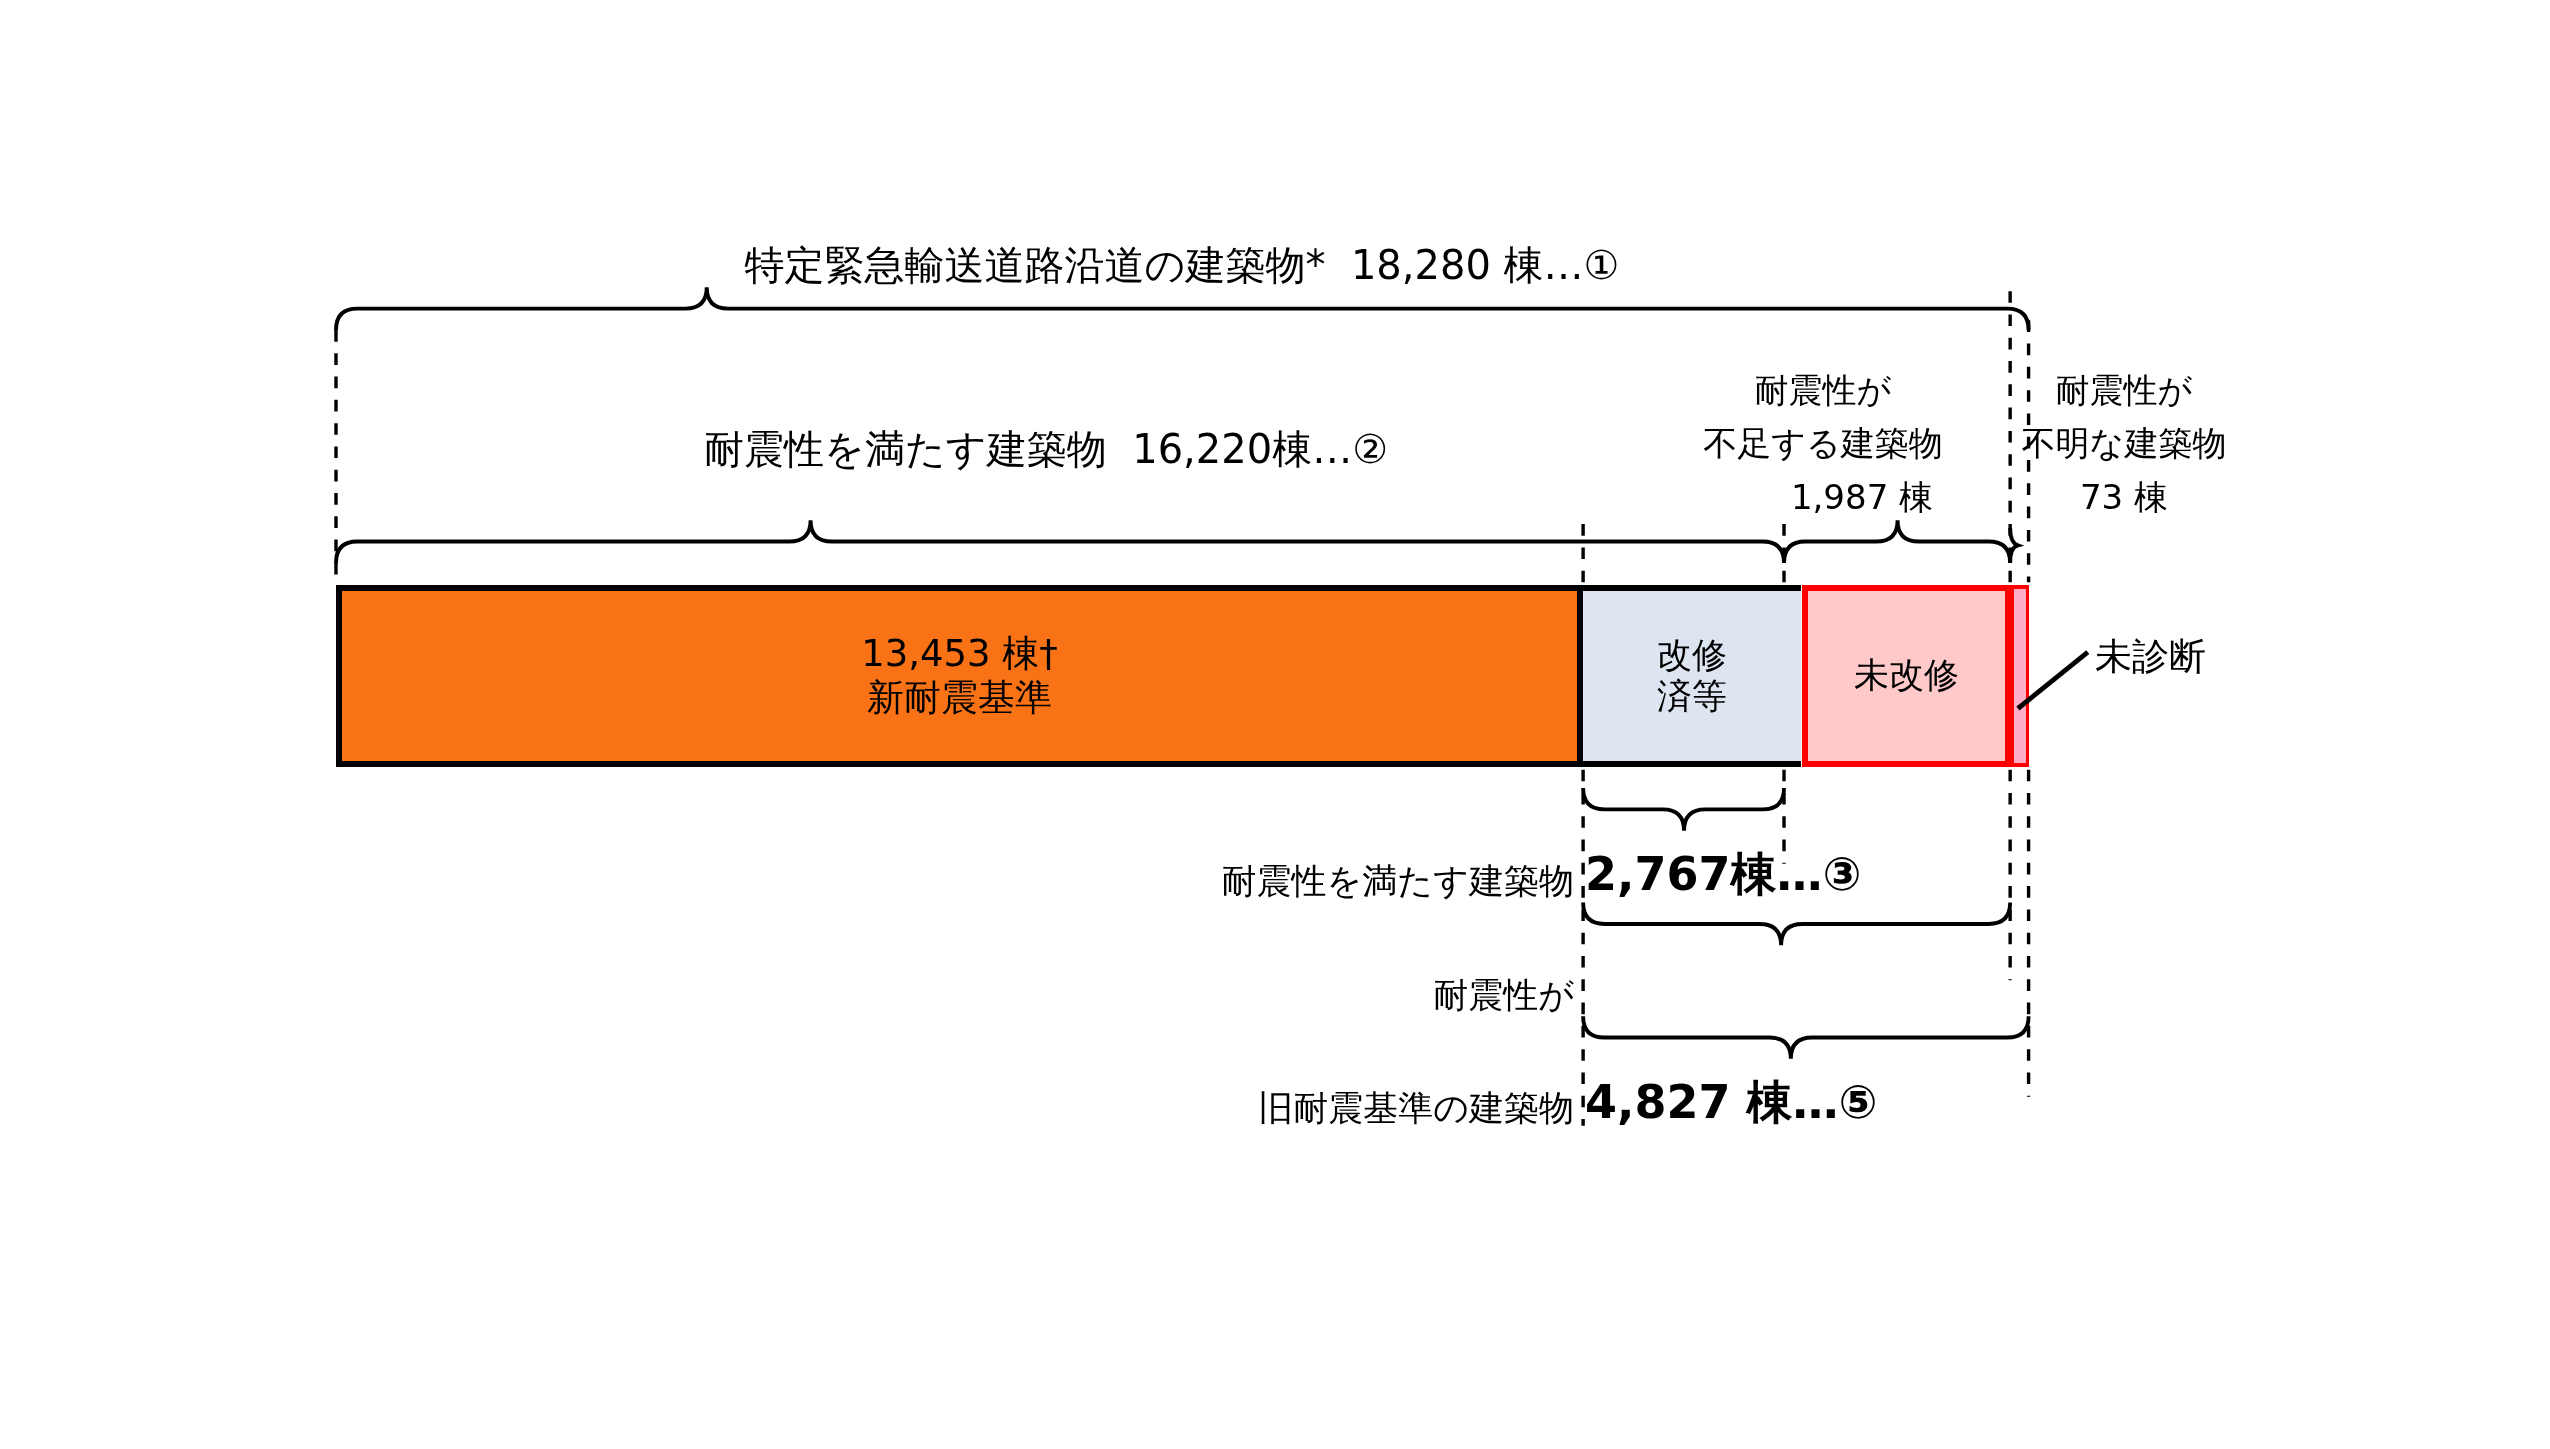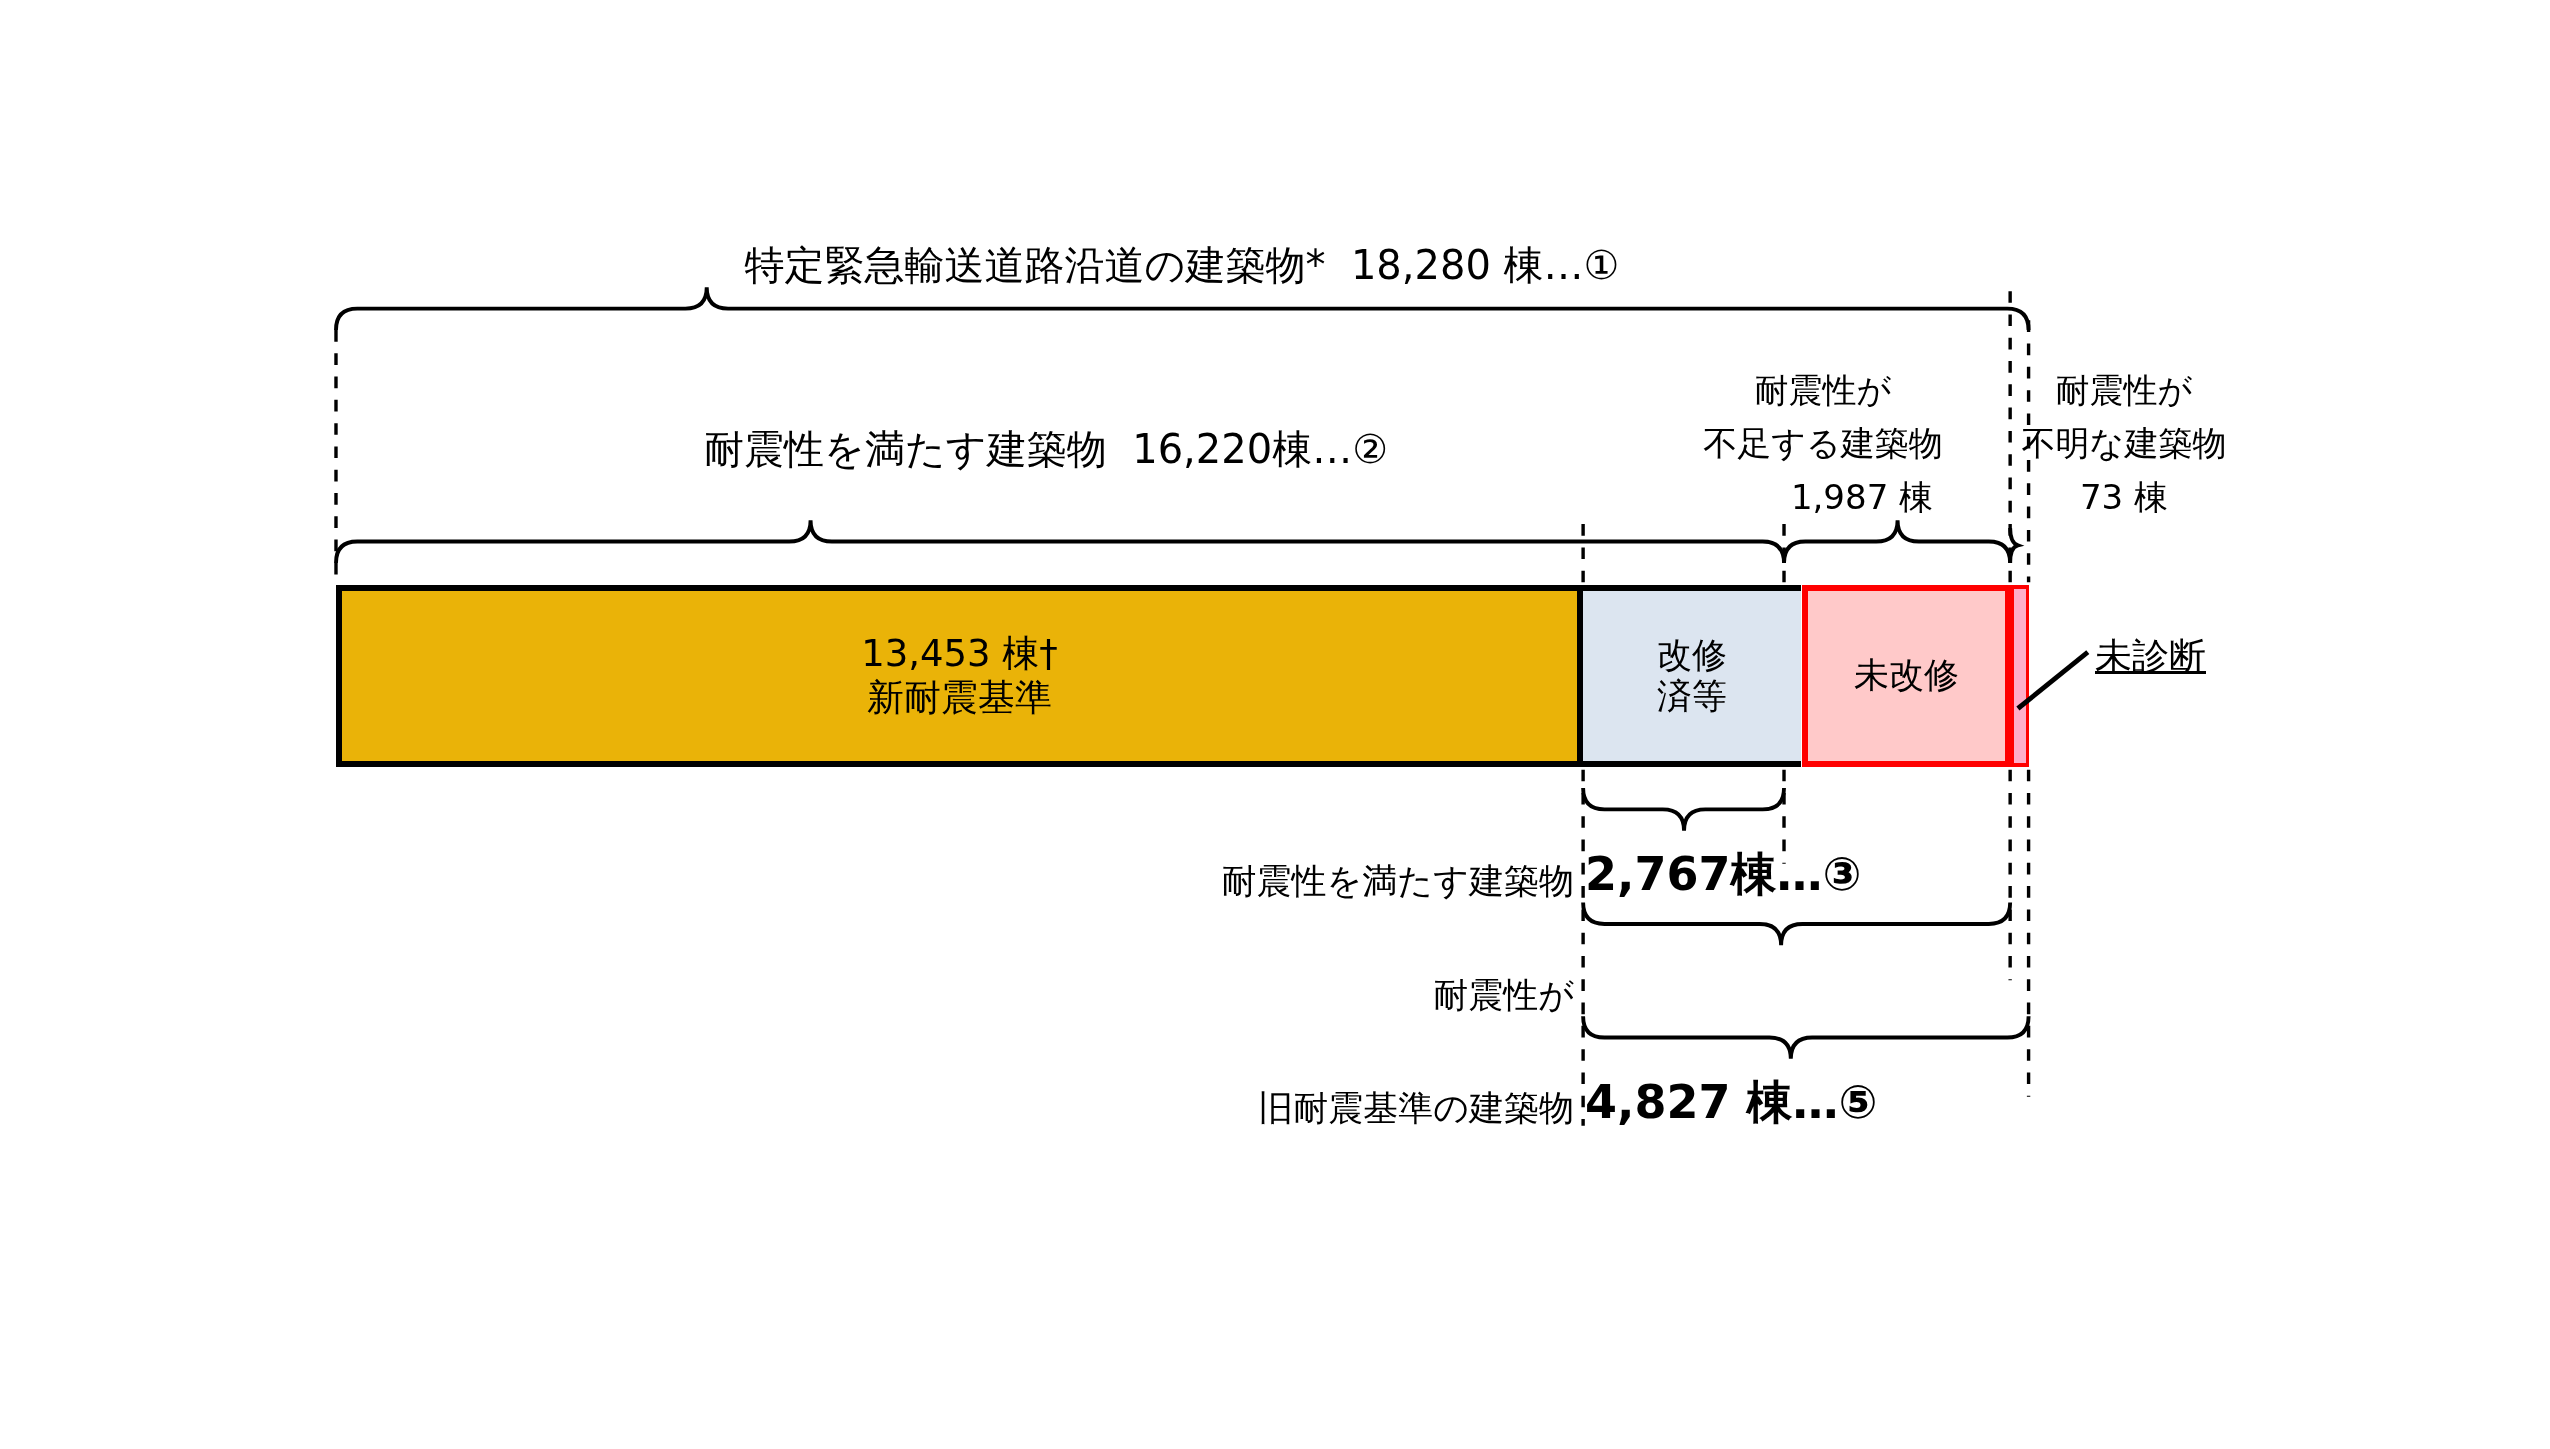--- a/index.html
+++ b/index.html
@@ -8,21 +8,21 @@
 
   .txt{position:absolute;white-space:pre;line-height:1.12;}
   .jp{font-family:"DejaVu Sans","Liberation Sans",sans-serif;}
   .bold{font-weight:bold;}
   .ctr{text-align:center;transform:translateX(-50%);}
   .rgt{text-align:right;transform:translateX(-100%);}
 
   
   #bar{position:absolute;left:304px;top:585px;width:1693px;height:182px;box-sizing:border-box;}
   .seg{position:absolute;top:0;bottom:0;box-sizing:border-box;}
-  #seg-new{left:0;width:1247px;background:#eab308;border:6.8px solid #000;}
+  #seg-new{left:0;width:1247px;background:#f97316;border:6.8px solid #000;}
   #seg-repaired{left:1247px;width:218px;background:#dce5f0;border-top:6.8px solid #000;border-bottom:6.8px solid #000;border-right:0;border-left:0;}
   #seg-unrepaired{left:1466px;width:209px;background:#ffc9c9;border:6.8px solid #ff0000;}
   #seg-undiagnosed{left:1675px;width:18.4px;background:#ffaec9;border:4.9px solid #ff0000;border-left-width:3.9px;border-right-width:3.9px;}
 
   .seglabel{position:absolute;left:0;right:0;top:50%;transform:translateY(-50%);text-align:center;line-height:1.18;pointer-events:none;}
 
   svg.overlay{position:absolute;left:0;top:0;width:2550px;height:1449px;pointer-events:none;}
 </style>
 </head>
 <body>
@@ -59,21 +59,21 @@
     <div class="seg" id="seg-repaired">
       <div class="seglabel">
         <div class="jp" style="font-size:35px;">改修</div>
         <div class="jp" style="font-size:35px;">済等</div>
       </div>
     </div>
 
     <div class="seg" id="seg-undiagnosed"></div>
   </div>
 
-  <div class="txt jp" style="left:2063px;top:636px;font-size:37px;text-decoration:underline;">未診断</div>
+  <div class="txt jp" style="left:2063px;top:636px;font-size:37px;">未診断</div>
 
   <div class="txt jp rgt" style="left:1542px;top:862px;font-size:35px;">耐震性を満たす建築物</div>
   <div class="txt jp bold" style="left:1553px;top:849px;font-size:46px;">2,767棟…③</div>
 
   <div class="txt jp rgt" style="left:1542px;top:976px;font-size:35px;">耐震性が</div>
 
   <div class="txt jp rgt" style="left:1542px;top:1089px;font-size:35px;">旧耐震基準の建築物</div>
   <div class="txt jp bold" style="left:1553px;top:1077px;font-size:46px;">4,827 棟…⑤</div>
 
   <svg class="overlay" viewBox="0 0 2627 1493">

